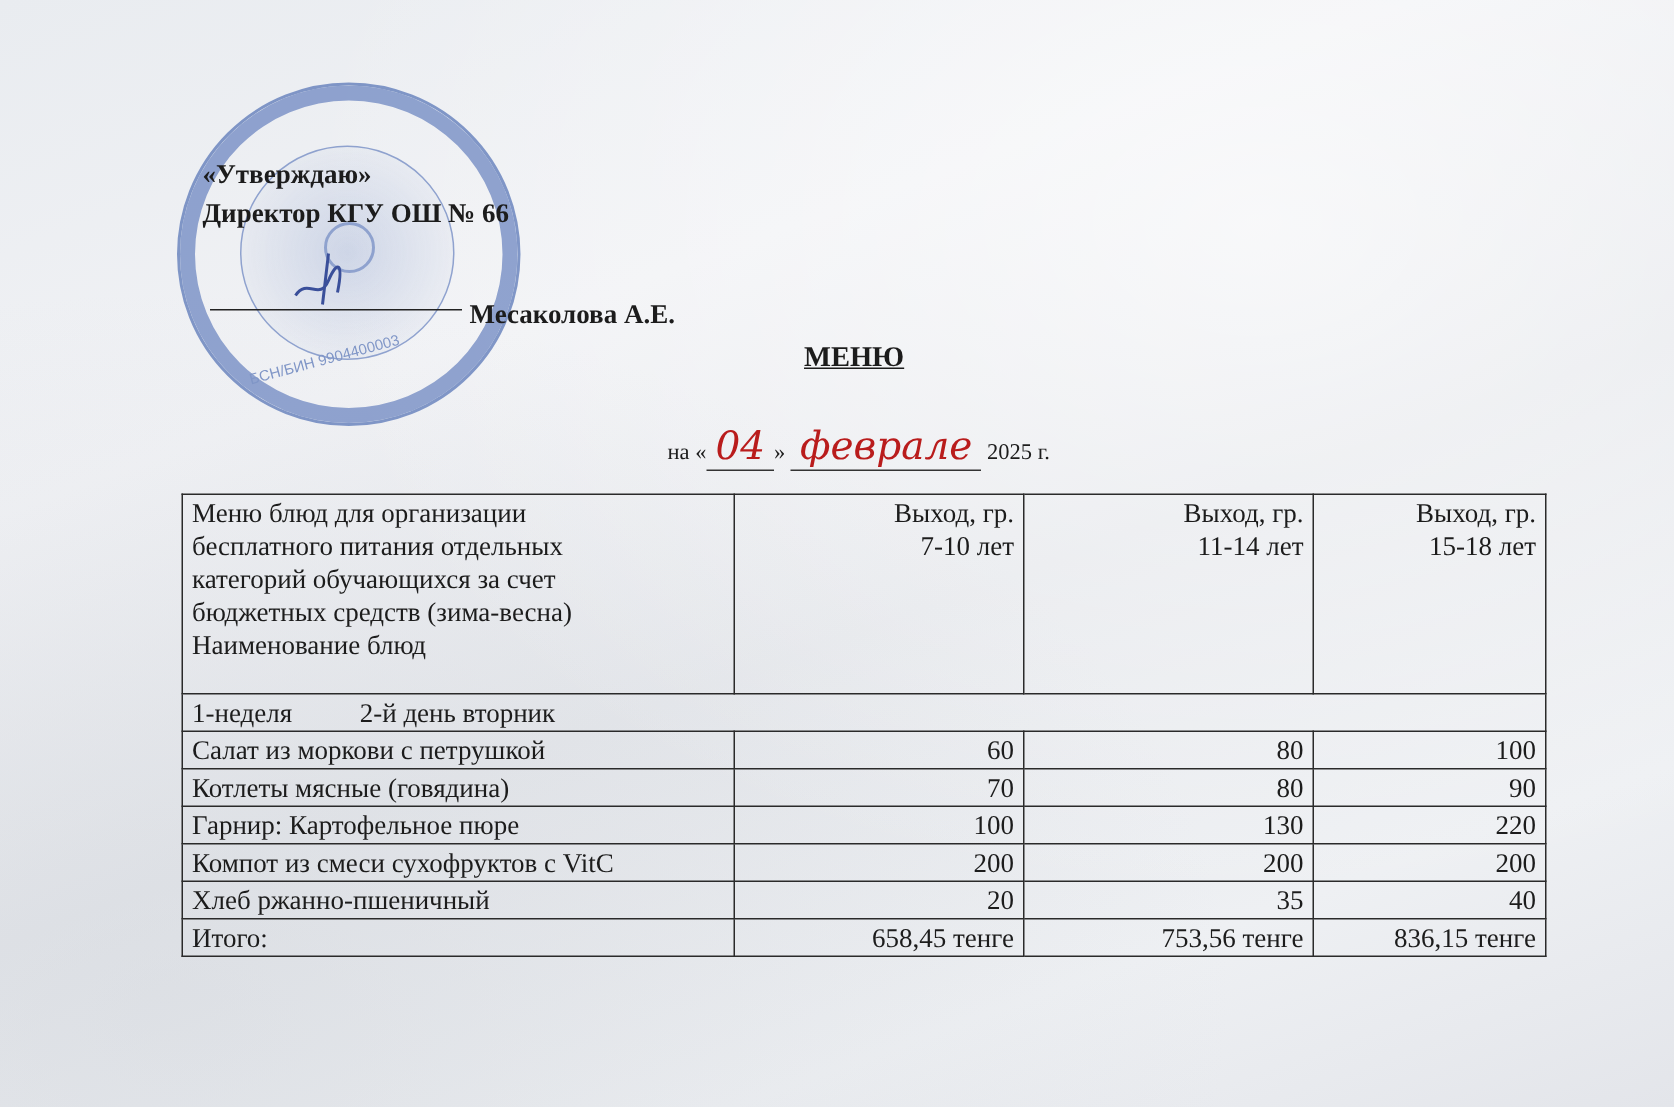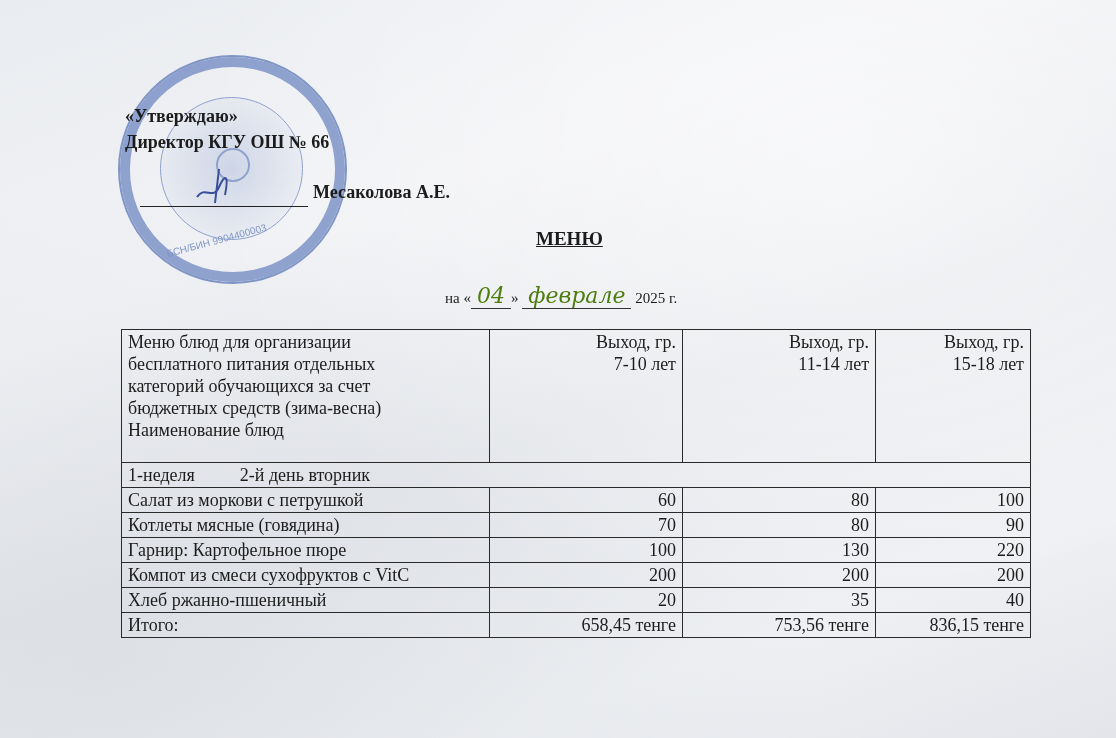--- a/index.html
+++ b/index.html
@@ -11,27 +11,27 @@
   .sheen { position:absolute; inset:0; pointer-events:none;
     background: radial-gradient(ellipse at 75% 20%, rgba(255,255,255,0.6), rgba(255,255,255,0) 55%),
                 radial-gradient(ellipse at 10% 90%, rgba(200,205,212,0.35), rgba(255,255,255,0) 50%); }
   .stamp { position:absolute; left:118px; top:55px; width:225px; height:225px; border-radius:50%;
     border:2px solid #5b78b8; box-shadow: inset 0 0 0 8px rgba(91,120,184,0.0), inset 0 0 0 10px #6f88c2;
     opacity:0.75; }
   .stamp-inner { position:absolute; left:40px; top:40px; width:141px; height:141px; border-radius:50%;
     border:1.5px solid #6f88c2; background: radial-gradient(circle, rgba(111,136,194,0.35), rgba(111,136,194,0.08) 70%); }
   .stamp-emblem { position:absolute; left:55px; top:50px; width:30px; height:30px; border-radius:50%; border:2px solid #6f88c2; }
   .stamp-text { position:absolute; left:45px; top:178px; font-family:"Liberation Sans",sans-serif; font-size:10px; color:#5b78b8; transform:rotate(-15deg); }
-  .approve { position:absolute; left:125px; top:103px; font-weight:bold; font-size:18px; line-height:26px; }
+  .approve { position:absolute; left:135px; top:103px; font-weight:bold; font-size:18px; line-height:26px; }
   .sig-line { position:absolute; left:140px; top:206px; width:168px; border-top:1.5px solid #222; }
   .signature { position:absolute; left:195px; top:165px; width:50px; height:40px; }
-  .director-name { position:absolute; left:313px; top:182px; font-weight:bold; font-size:18px; }
+  .director-name { position:absolute; left:313px; top:199px; font-weight:bold; font-size:18px; }
   .title { position:absolute; left:536px; top:228px; font-weight:bold; font-size:19px; text-decoration:underline; }
   .date-line { position:absolute; left:445px; top:283px; font-size:15px; }
-  .hand { font-family:"DejaVu Serif",serif; font-style:italic; color:#4d7c0f; font-size:22px; border-bottom:1px solid #333; padding:0 6px; }
+  .hand { font-family:"DejaVu Serif",serif; font-style:italic; color:#b91c1c; font-size:26px; border-bottom:1px solid #333; padding:0 6px; }
   table { position:absolute; left:121px; top:329px; width:910px; border-collapse:collapse; font-size:18px;padding-left:28px; }
   td { border:1.5px solid #2a2a2a; padding:1px 6px; vertical-align:top; line-height:22px; }
   td.num { text-align:right; }
   .col1 { width:355px; } .col2 { width:180px; } .col3 { width:180px; }
   .head td { height:130px; }
   .section td { text-align:left; }
 </style>
 </head>
 <body>
 

